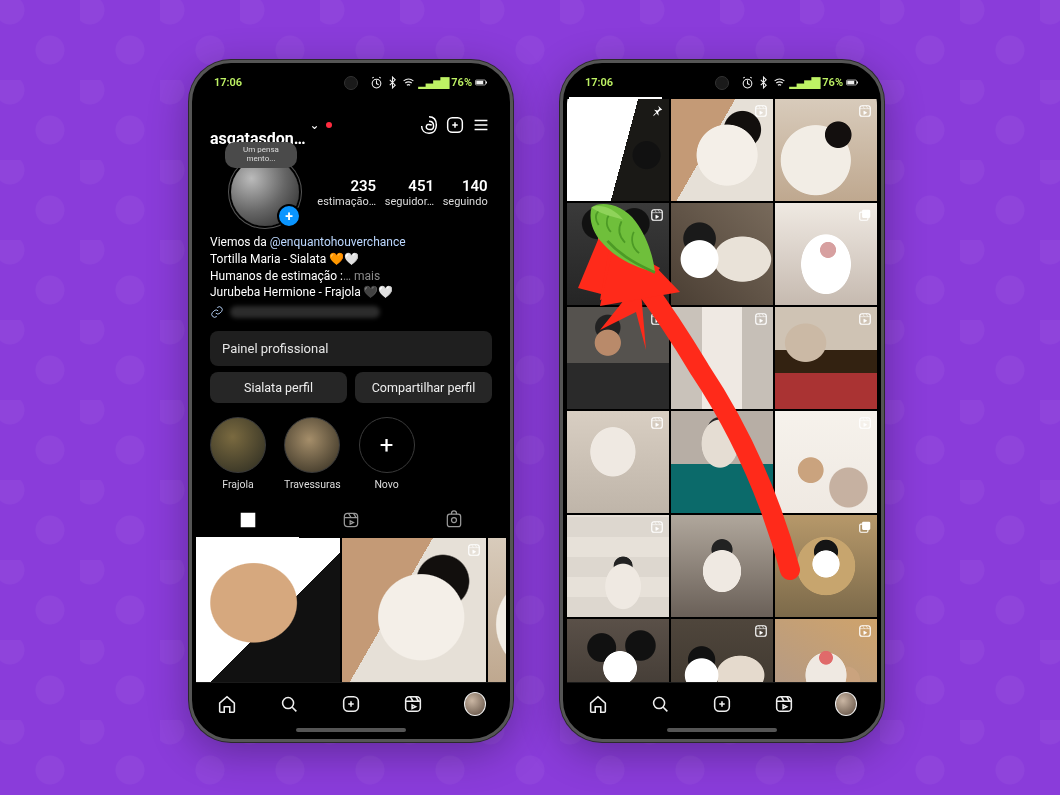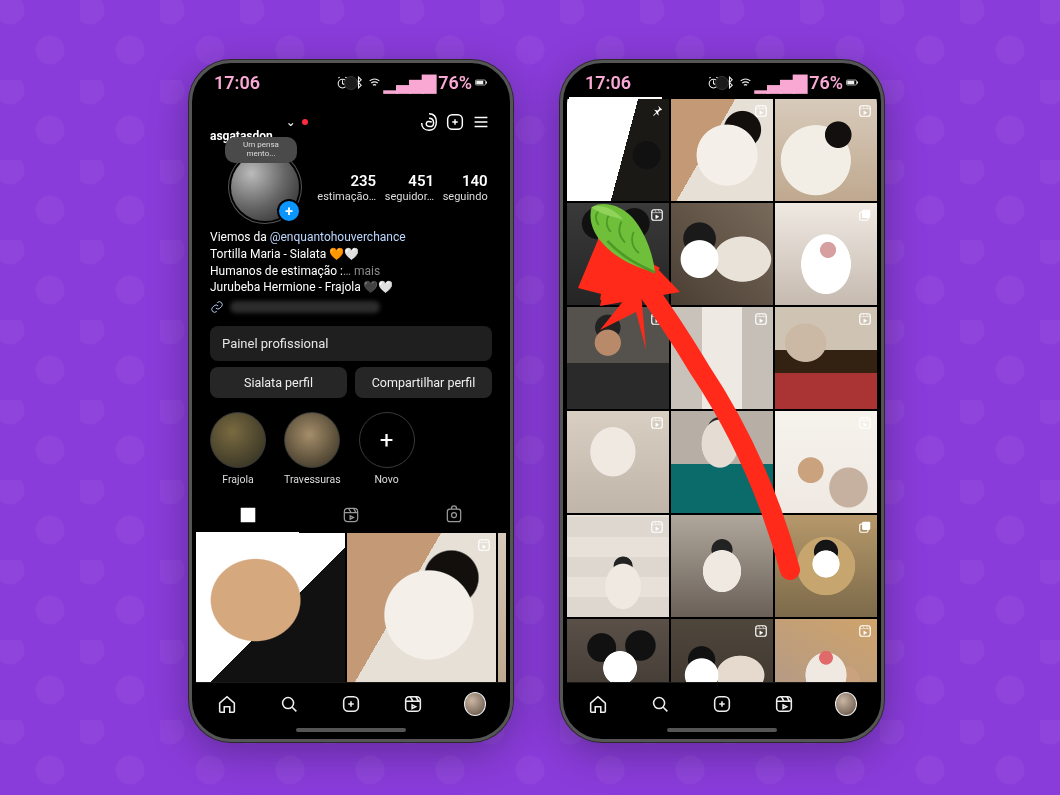--- a/index.html
+++ b/index.html
@@ -8,27 +8,27 @@
   .pattern{position:absolute;inset:0;background:
     radial-gradient(circle at 10px 10px,rgba(255,255,255,0.04) 14px,transparent 15px) 0 0/80px 80px,
     radial-gradient(circle at 50px 50px,rgba(255,255,255,0.04) 14px,transparent 15px) 0 0/80px 80px;}
   .phone{position:absolute;width:318px;height:676px;border-radius:42px;background:#000;border:3px solid #555;box-shadow:0 0 0 1px #2a2a2a, 0 10px 40px rgba(0,0,0,.3);}
   .phone-left{left:189px;top:60px;}
   .phone-right{left:560px;top:60px;}
   .bezel{position:absolute;inset:4px;border-radius:38px;background:#000;overflow:hidden;}
   .cam{position:absolute;top:9px;left:50%;transform:translateX(-50%);width:12px;height:12px;border-radius:50%;background:#1a1a1a;border:1px solid #333;z-index:5;}
   .screen{position:absolute;inset:0;background:#000;color:#fff;display:flex;flex-direction:column;font-size:12px;}
   
-  .statusbar{height:30px;display:flex;align-items:center;justify-content:space-between;padding:0 18px;font-size:18px;font-weight:600;color:#f9a8d4;}
+  .statusbar{height:30px;display:flex;align-items:center;justify-content:space-between;padding:0 18px;font-size:11px;font-weight:600;color:#bef264;}
   .sb-right{display:flex;align-items:center;gap:3px;}
   .sb-right svg{width:13px;height:13px;fill:#eee;}
   .sb-dots{letter-spacing:-1px;}
   
   .prof-head{display:flex;align-items:center;gap:4px;padding:4px 14px 4px 14px;}
-  .prof-head .uname{font-size:12px;font-weight:700;flex:0 1 auto;max-width:150px;white-space:nowrap;overflow:hidden;text-overflow:ellipsis;margin-top:28px;}
+  .prof-head .uname{font-size:16px;font-weight:700;flex:0 1 auto;max-width:150px;white-space:nowrap;overflow:hidden;text-overflow:ellipsis;margin-top:28px;}
   .chev{font-size:12px;}
   .red-dot{width:6px;height:6px;border-radius:50%;background:#ff2b3f;margin-left:2px;}
   .prof-head .grow{flex:1 1 auto;}
   .headicon{width:22px;height:22px;display:flex;align-items:center;justify-content:center;}
   .headicon svg{stroke:#fff;fill:none;stroke-width:1.6;}
   
   .info-row{display:flex;align-items:center;gap:8px;padding:6px 14px 0 14px;}
   .avatar-wrap{position:relative;width:68px;height:68px;flex:0 0 68px;margin-left:21px;}
   .avatar{width:68px;height:68px;border-radius:50%;background:radial-gradient(circle at 30% 30%,#bbb,#666,#222);box-shadow:0 0 0 2px #000, 0 0 0 3px #555;}
   .think{position:absolute;top:-16px;left:-6px;background:#4a4a4a;color:#ddd;font-size:8px;line-height:1.1;padding:4px 6px;border-radius:10px;max-width:60px;text-align:center;}

